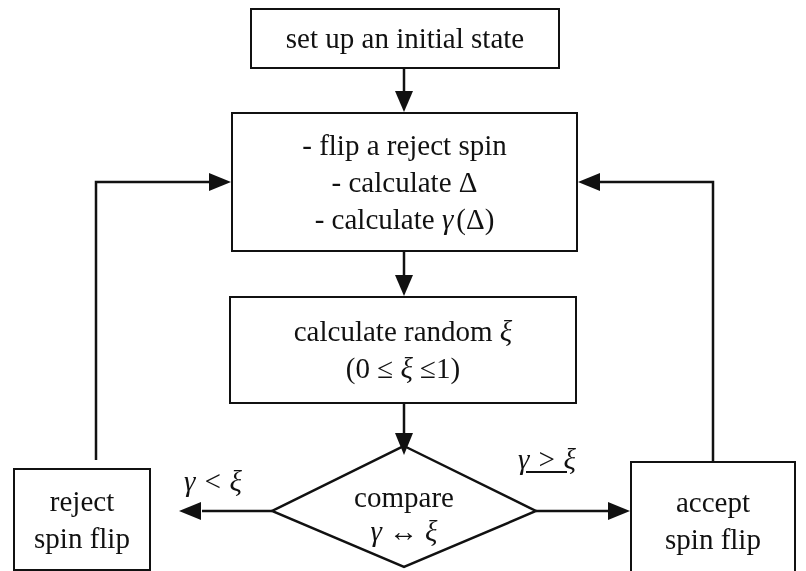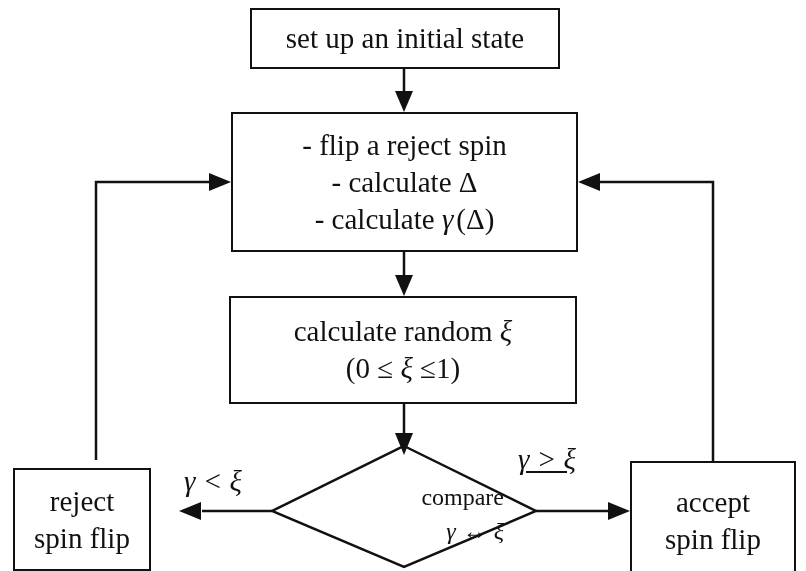--- a/index.html
+++ b/index.html
@@ -23,21 +23,21 @@
     font-size:29px; line-height:37px;
     white-space:nowrap;
   }
   .box-setup    { left:250px; top:8px;   width:310px; height:61px; }
   .box-flip     { left:231px; top:112px; width:347px; height:140px; }
   .box-generate { left:229px; top:296px; width:348px; height:108px; }
   .box-reject   { left:13px;  top:468px; width:138px; height:103px; }
   .box-accept   { left:630px; top:461px; width:166px; height:119px; }
   .diamond-text {
     position:absolute; left:304px; top:480px; width:200px;
-    text-align:right; font-size:24px; line-height:34px;
+    text-align:center; font-size:29px; line-height:34px;
     white-space:nowrap;
   }
   .cond-label {
     position:absolute; width:115px;
     text-align:left; font-size:29px; line-height:38px;
     font-style:italic; white-space:nowrap;
   }
   .cond-left  { left:184px; top:462px; }
   .cond-right { left:518px; top:440px;text-decoration:underline; }
   .it { font-style:italic; }

